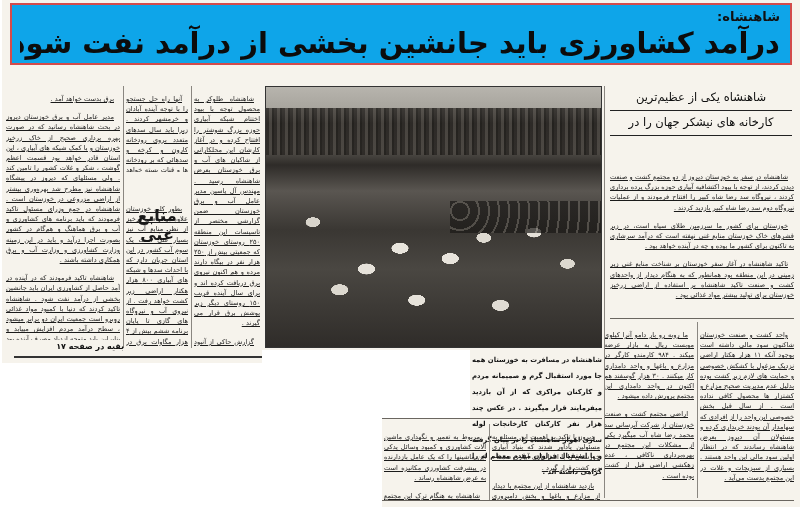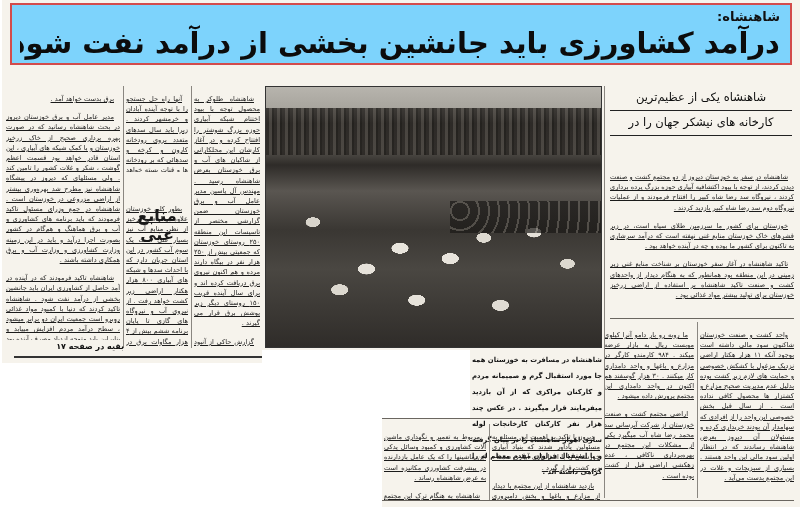--- a/index.html
+++ b/index.html
@@ -39,21 +39,21 @@
       left: 262px; top: 408px;
       width: 120px; height: 99px;
       background: #ffffff;
     }
     
     .headline-box {
       position: absolute;
       left: 10px; top: 3px;
       width: 782px; height: 62px;
       border: 2px solid #d34b4b;
-      background: #7dd3fc;
+      background: #0ea5e9;
       box-sizing: border-box;
     }
     .kicker {
       position: absolute;
       right: 10px; top: 4px;
       font-family: "DejaVu Sans", sans-serif;
       font-weight: bold;
       font-size: 13px;
       direction: rtl;
       color: #111;

